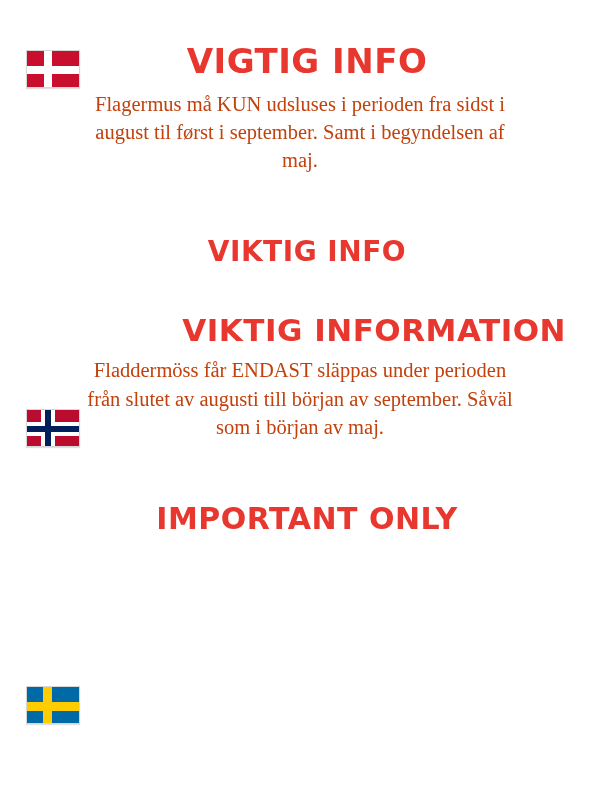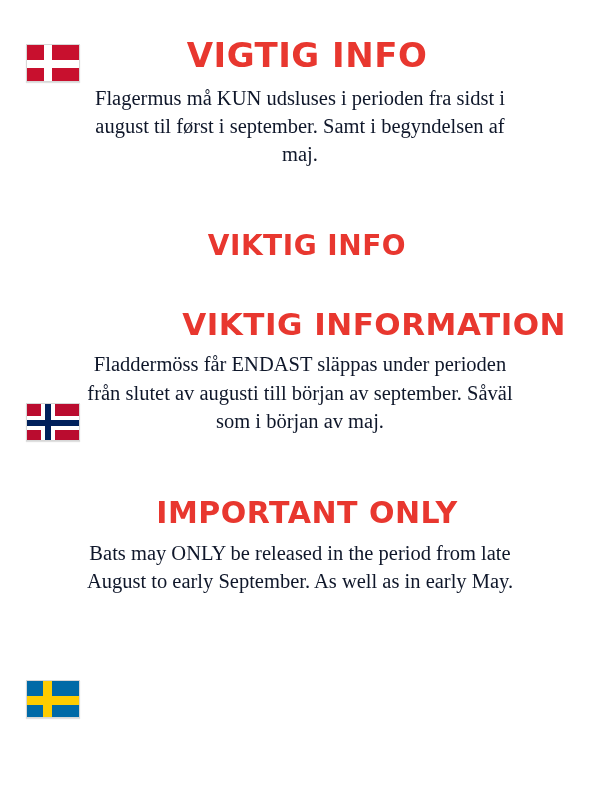--- a/index.html
+++ b/index.html
@@ -12,21 +12,21 @@
     height: 800px;
     font-family: "Liberation Serif", serif;
     color: #111111;
     overflow: hidden;
   }
   .page {
     width: 600px;
     height: 800px;
     position: relative;
     box-sizing: border-box;
-    padding: 18px 0 0 0;
+    padding: 24px 0 0 0;
   }
   .section {
     position: relative;
     padding: 0 34px 0 34px;
     box-sizing: border-box;
   }
   .section + .section { margin-top: 6px; }
 
   .flag {
     position: absolute;
@@ -51,21 +51,21 @@
   .h-dk { font-size: 34px; }
   .h-no { font-size: 28px; }
   .h-se { font-size: 31px; text-align: right; }
   .h-uk { font-size: 30px; }
 
   .body-text {
     text-align: center;
     font-family: "Liberation Serif", serif;
     font-size: 20.5px;
     line-height: 1.38;
-    color: #0f172a;
+    color: #c2410c;
     margin: 10px auto 0 auto;
     max-width: 440px;
   }
 
   
   .flag-dk { background: #c8102e; }
   .flag-dk .cross-v {
     position: absolute; top: 0; bottom: 0; left: 17px; width: 8px; background: #ffffff;
   }
   .flag-dk .cross-h {
@@ -122,16 +122,15 @@
       <div class="y-v"></div>
       <div class="y-h"></div>
     </div>
     <h1 class="heading h-se">VIKTIG INFORMATION</h1>
     <p class="body-text">Fladdermöss får ENDAST släppas under perioden från slutet av augusti till början av september. Såväl som i början av maj.</p>
   </div>
 
   <div class="section sec-uk">
 
     <h1 class="heading h-uk">IMPORTANT ONLY</h1>
-    <p class="body-text">Bats may ONLY be released in the period from late August to early September. As well as in early May.</p>
   </div>
 
 </div>
 
 </body></html>

